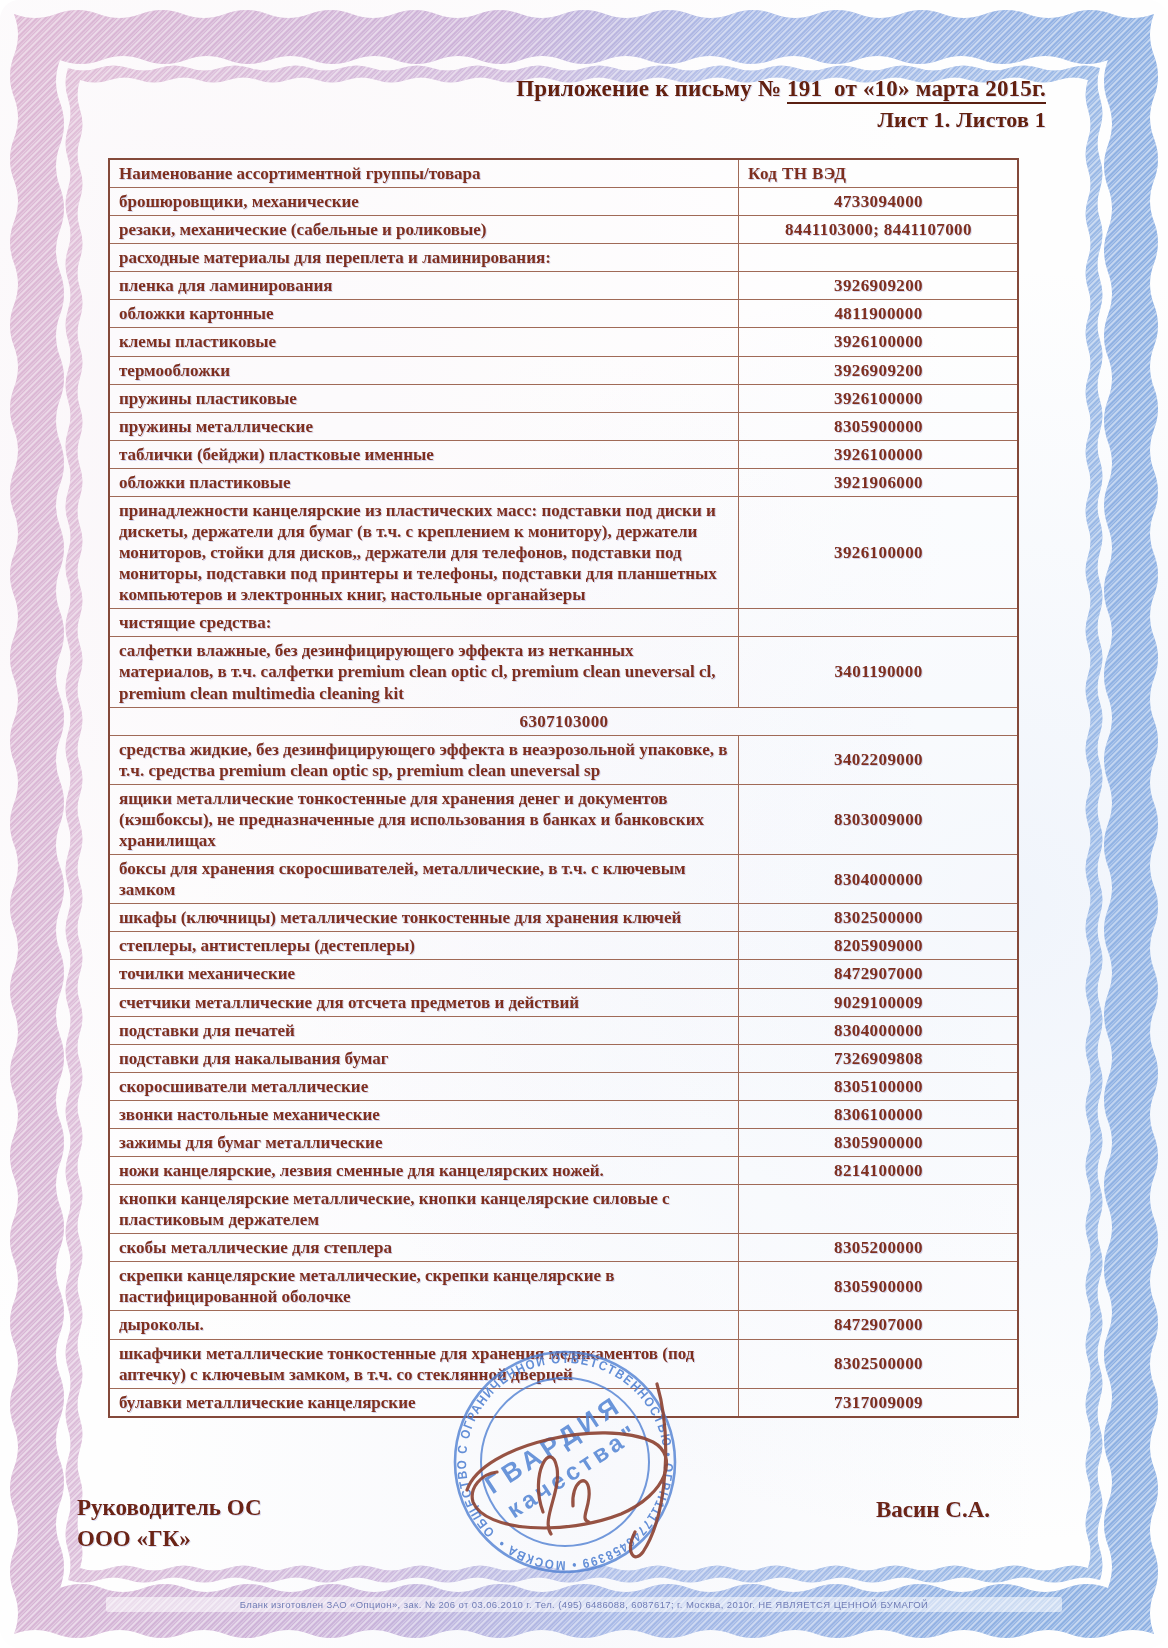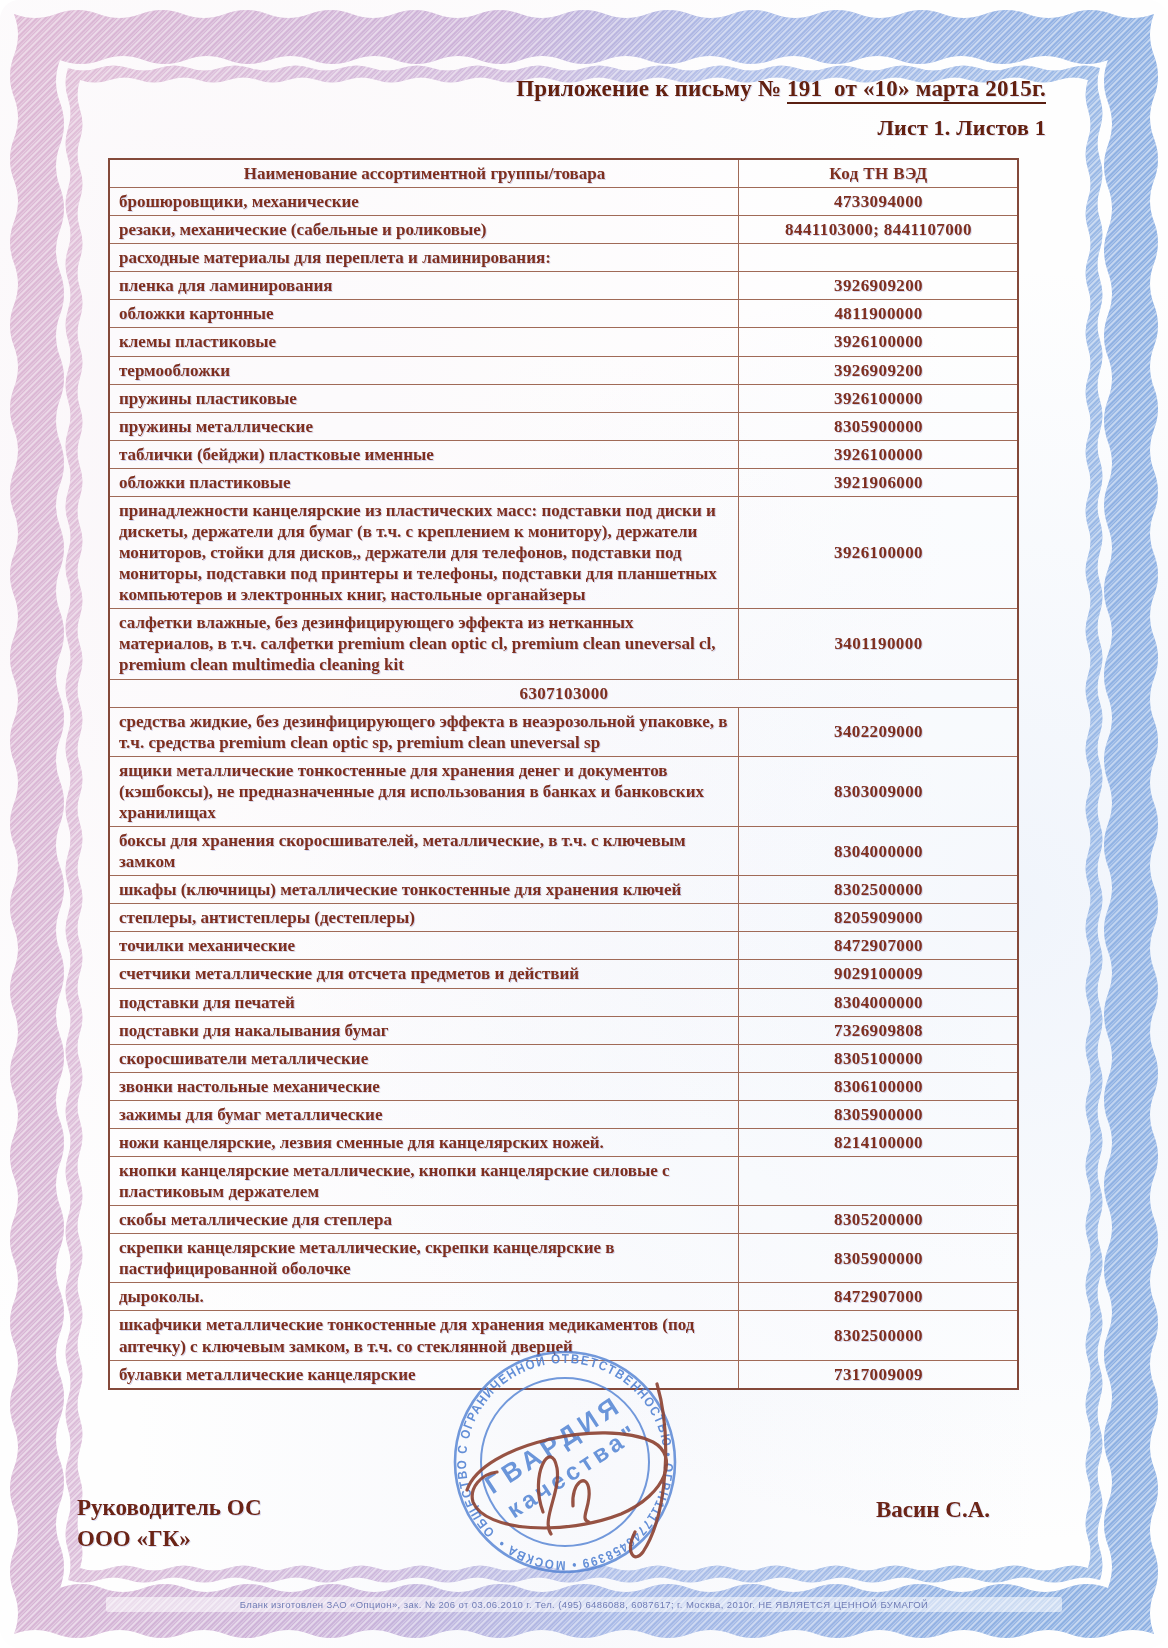--- a/index.html
+++ b/index.html
@@ -9,31 +9,31 @@
         background:radial-gradient(ellipse at 18% 28%, rgba(228,198,220,.14), transparent 55%),
                    radial-gradient(ellipse at 86% 55%, rgba(168,195,238,.16), transparent 50%),
                    radial-gradient(ellipse at 50% 90%, rgba(190,200,235,.10), transparent 55%);}
   svg.frame{position:absolute;inset:0;z-index:0;}
   .content{position:absolute;inset:0;z-index:2;}
 
   .hdr{position:absolute;top:76px;right:122px;text-align:right;color:#63200f;
        font-weight:bold;font-size:23px;letter-spacing:.2px;
        text-shadow:1px .7px 0 rgba(90,90,180,.22);}
   .hdr .u{border-bottom:2px solid #5a2012;padding-bottom:1px;}
-  .hdr .sheet{margin-top:13px;font-size:22px;}
+  .hdr .sheet{margin-top:5px;font-size:22px;}
 
   .tbl{position:absolute;left:108px;top:158px;width:911px;border:2px solid #84493a;
        box-sizing:border-box;background:rgba(255,255,255,.35);}
   .trow{display:flex;border-top:1px solid #a06a57;}
   .trow:first-child{border-top:none;}
   .tcell{box-sizing:border-box;font-weight:bold;color:#7e2f1f;font-size:17px;line-height:1.24;
          padding:3px 8px 3px 9px;text-shadow:1px .6px 0 rgba(85,85,175,.24);}
   .tname{flex:0 0 629px;border-right:1px solid #a06a57;}
   .tcode{flex:1 1 auto;text-align:center;letter-spacing:.4px;align-self:center;}
-  .thead .tcell{text-align:center;}
+  .thead .tcell{text-align:left;}
 
   .sig-left{position:absolute;left:77px;top:1492px;color:#6b2416;font-weight:bold;
             font-size:23px;line-height:1.35;text-shadow:1px .7px 0 rgba(90,90,180,.22);}
   .sig-right{position:absolute;right:178px;top:1497px;color:#6b2416;font-weight:bold;
              font-size:23px;text-shadow:1px .7px 0 rgba(90,90,180,.22);}
 
   .stampwrap{position:absolute;left:425px;top:1322px;width:280px;height:280px;z-index:3;}
   .stamp-ring-text{font-family:"Liberation Sans","DejaVu Sans",sans-serif;font-size:13px;
                    font-weight:bold;letter-spacing:1.6px;fill:#4f80d2;opacity:.88;}
   .stamp-center{font-family:"Liberation Sans","DejaVu Sans",sans-serif;font-weight:bold;
@@ -125,20 +125,24 @@
           <div class="tcell tname">таблички (бейджи) пластковые именные</div>
           <div class="tcell tcode">3926100000</div>
         </div>
         <div class="trow">
           <div class="tcell tname">обложки пластиковые</div>
           <div class="tcell tcode">3921906000</div>
         </div>
         <div class="trow">
           <div class="tcell tname">принадлежности канцелярские из пластических масс: подставки под диски и дискеты, держатели для бумаг (в т.ч. с креплением к монитору), держатели мониторов, стойки для дисков,, держатели для телефонов, подставки под мониторы, подставки под принтеры и телефоны, подставки для планшетных компьютеров и электронных книг, настольные органайзеры</div>
           <div class="tcell tcode">3926100000</div>
+        </div>
+        <div class="trow">
+          <div class="tcell tname">чистящие средства:</div>
+          <div class="tcell tcode"></div>
         </div>
         <div class="trow">
           <div class="tcell tname">салфетки влажные, без дезинфицирующего эффекта из нетканных материалов, в т.ч. салфетки premium clean optic cl, premium clean uneversal cl, premium clean multimedia cleaning kit</div>
           <div class="tcell tcode">3401190000</div>
         </div>
         <div class="trow">
           <div class="tcell tcode">6307103000</div>
         </div>
         <div class="trow">
           <div class="tcell tname">средства жидкие, без дезинфицирующего эффекта в неаэрозольной упаковке, в т.ч. средства premium clean optic sp, premium clean uneversal sp</div>

